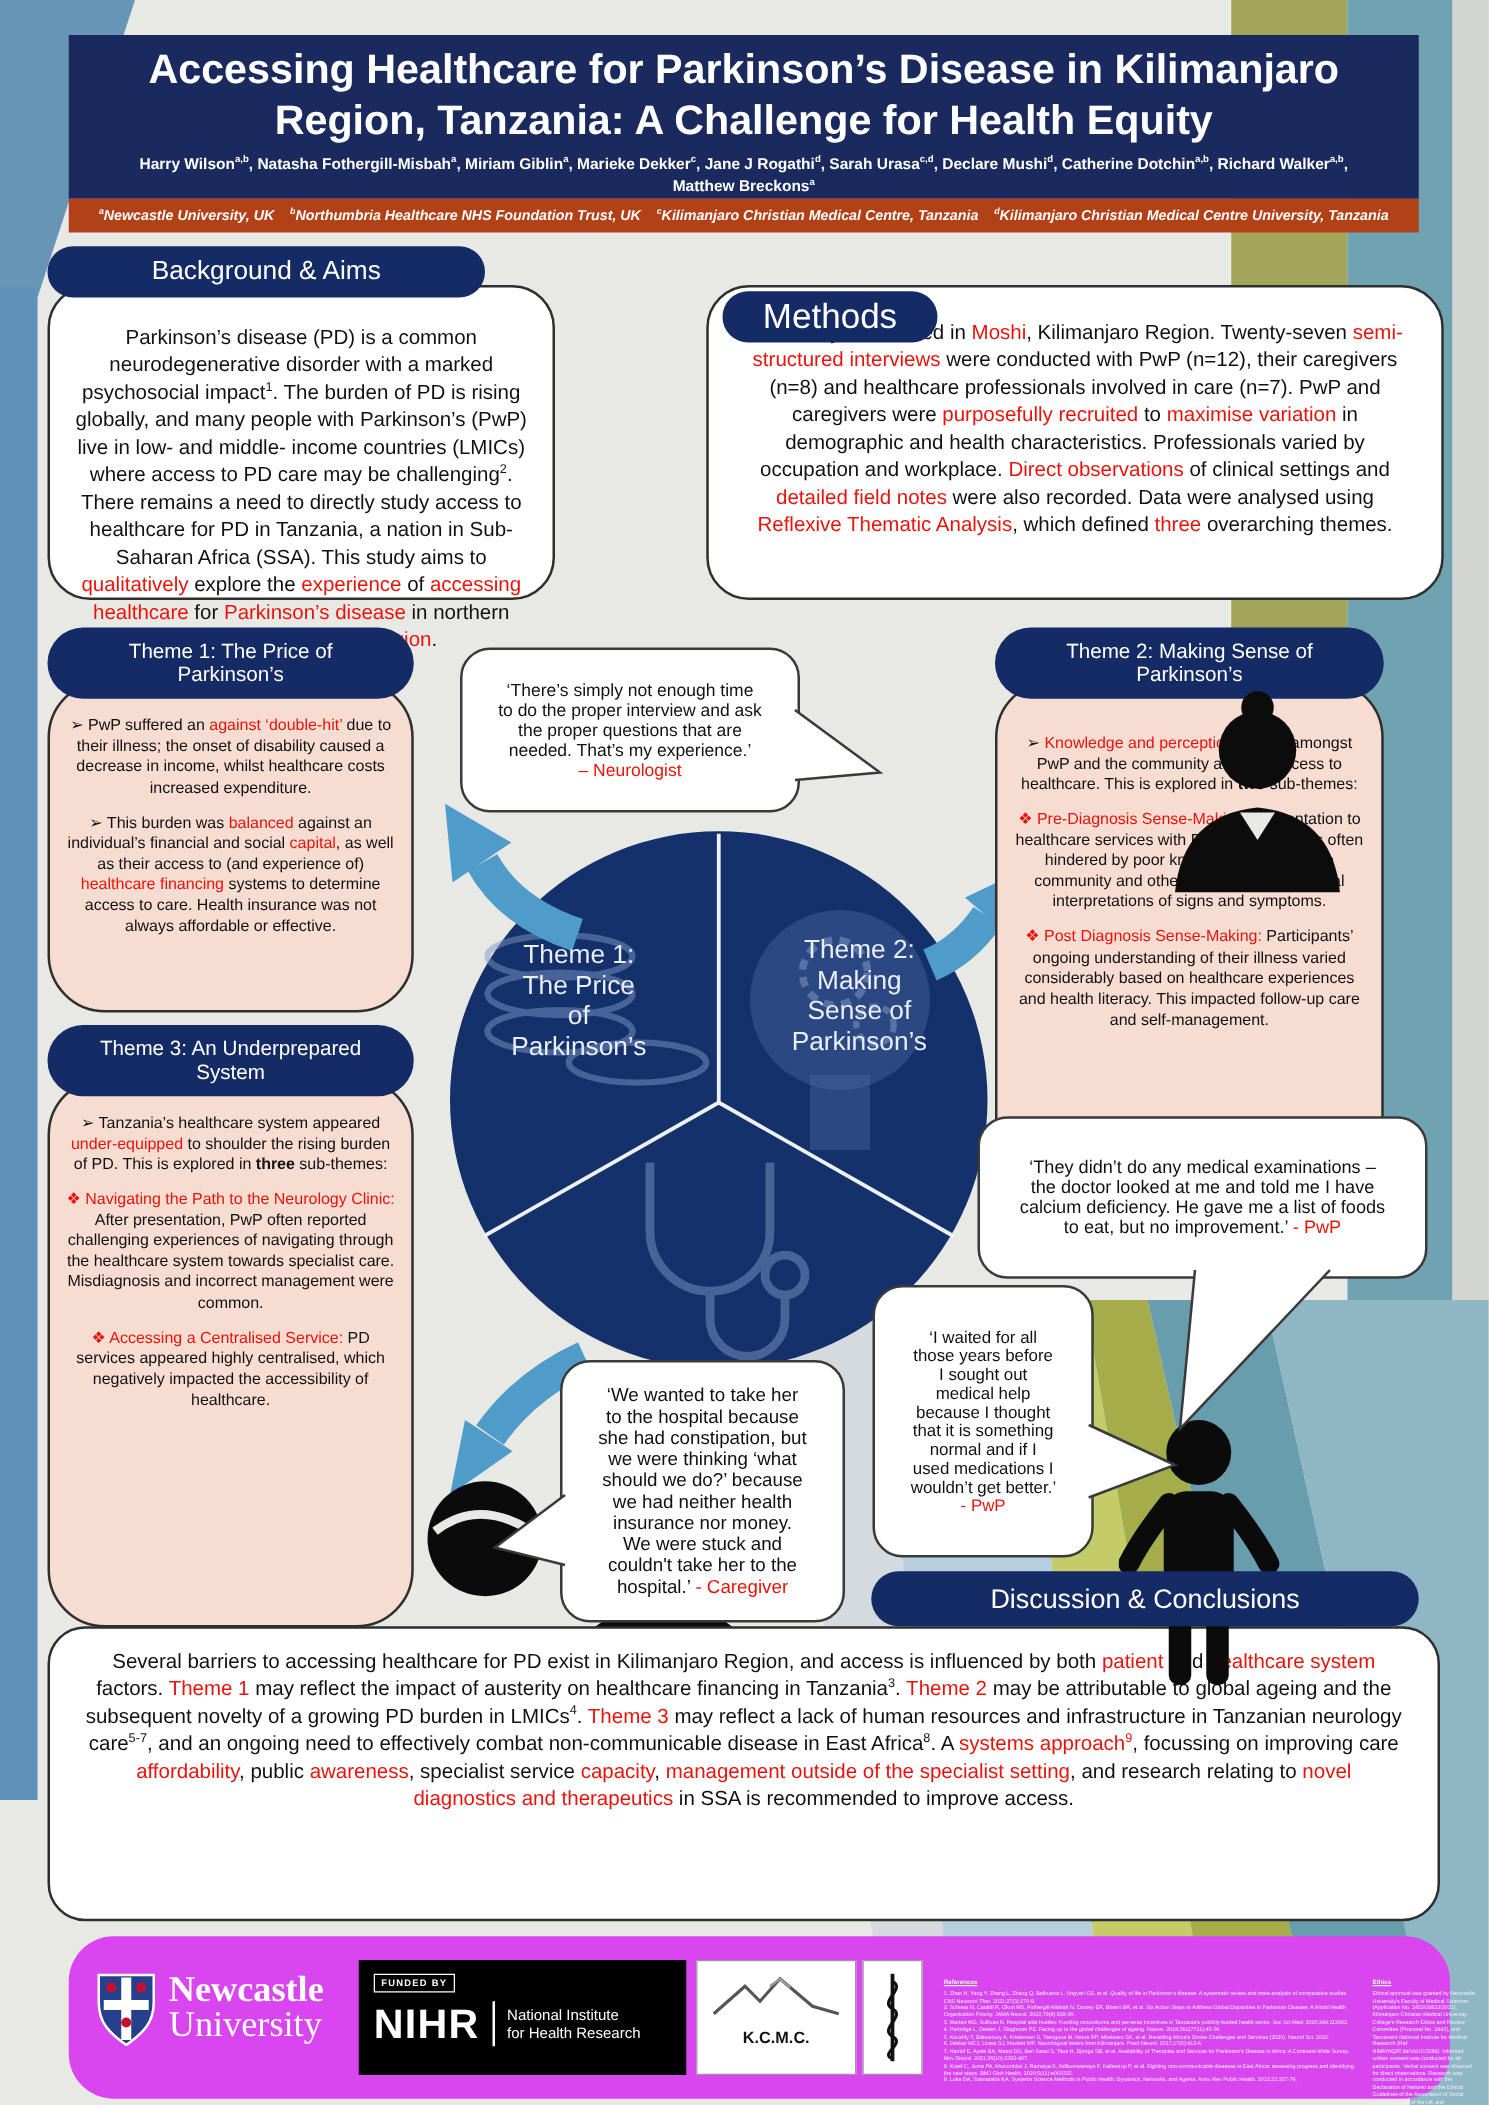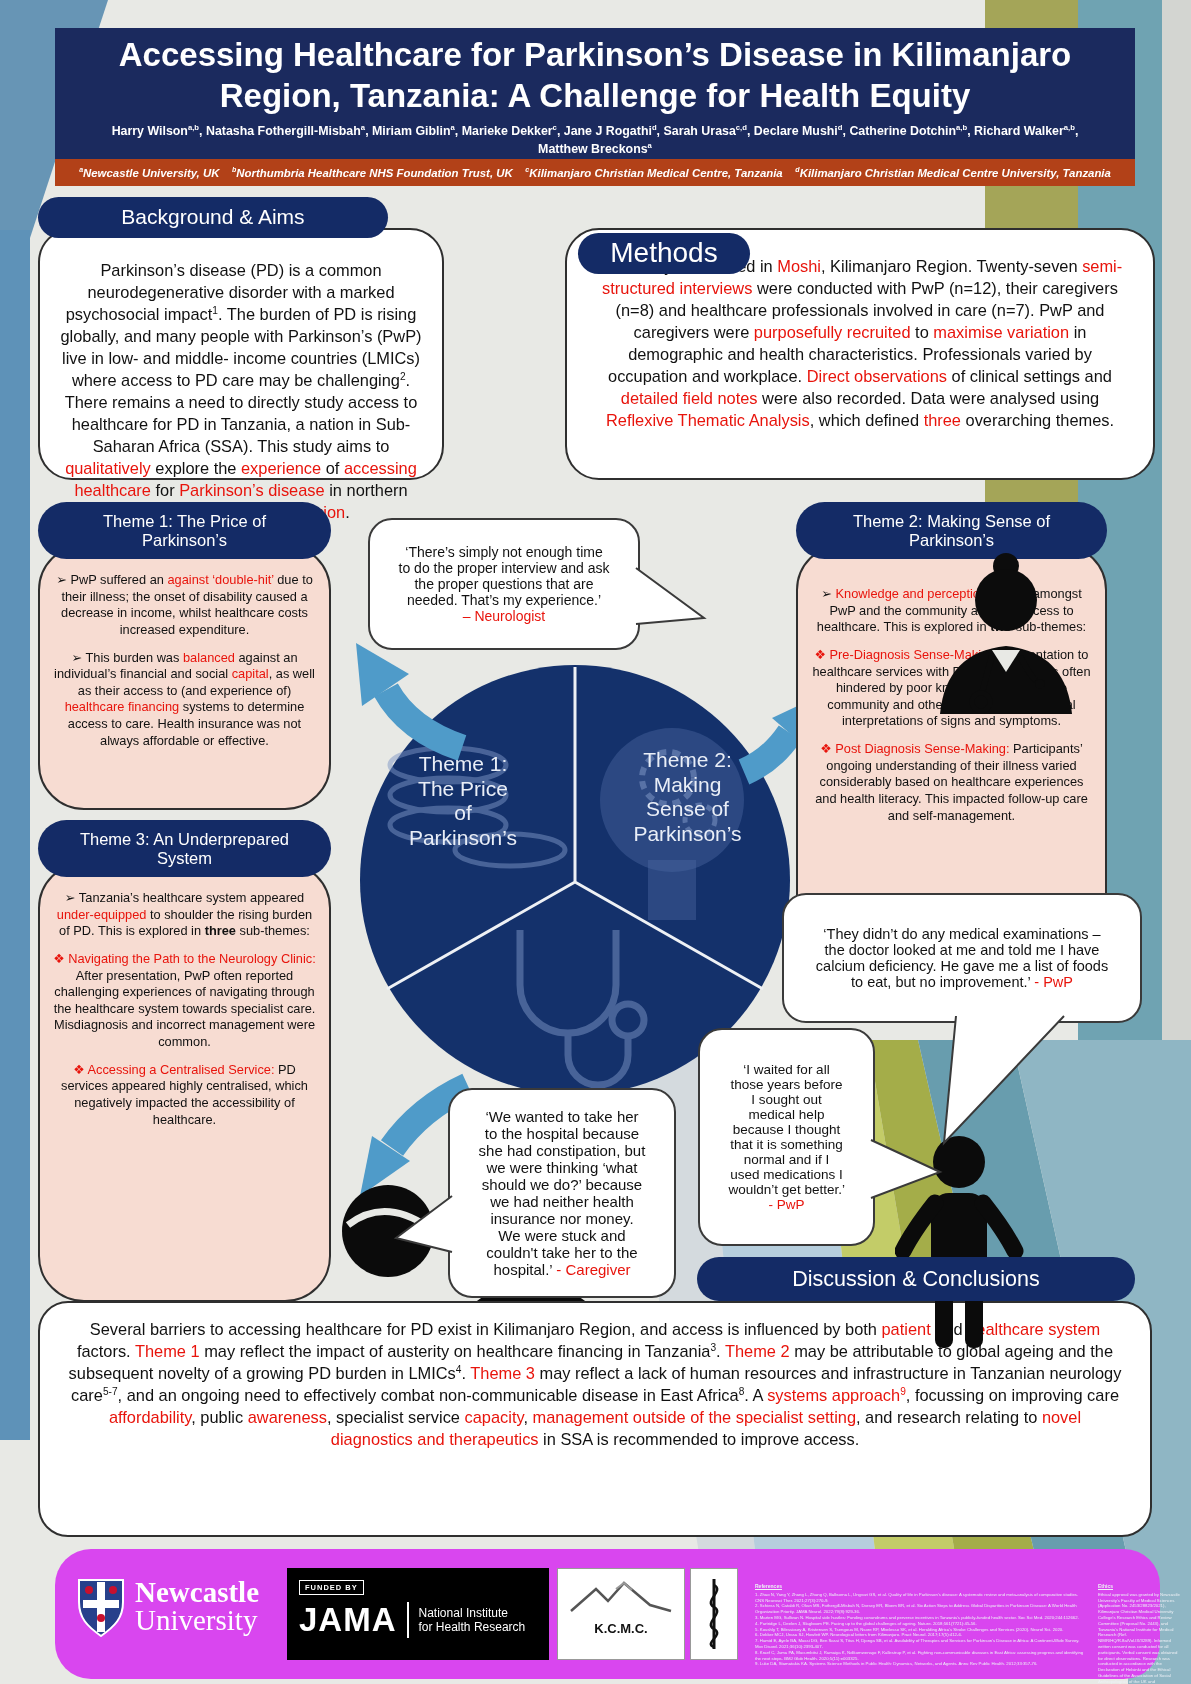--- a/index.html
+++ b/index.html
@@ -223,21 +223,21 @@
       </svg>
       <div style="margin-left:10px;color:#fff;font-family:'Liberation Serif',serif;line-height:0.95;">
         <div style="font-size:29px;font-weight:bold;">Newcastle</div>
         <div style="font-size:29px;">University</div>
       </div>
     </div>
 
     <div class="abs" style="left:232px;top:19px;width:262px;height:92px;background:#000;color:#fff;box-sizing:border-box;padding:8px 12px;">
       <div style="display:inline-block;border:1px solid #fff;font-size:7.5px;letter-spacing:1px;padding:2px 5px;font-weight:bold;">FUNDED BY</div>
       <div style="display:flex;align-items:center;margin-top:6px;">
-        <div style="font-size:33px;font-weight:bold;letter-spacing:1px;">JAMA</div>
+        <div style="font-size:33px;font-weight:bold;letter-spacing:1px;">NIHR</div>
         <div style="width:2px;height:36px;background:#fff;margin:0 10px;"></div>
         <div style="font-size:12px;line-height:1.2;white-space:pre-line;">National Institute
 for Health Research</div>
       </div>
     </div>
 
     <div class="abs" style="left:502px;top:19px;width:128px;height:92px;background:#fff;border:1px solid #999;box-sizing:border-box;text-align:center;">
       <svg width="110" height="40" viewBox="0 0 110 40" style="margin-top:8px;">
         <path d="M5,34 L30,12 L42,24 L58,6 L84,28 L105,34" stroke="#555" stroke-width="2.5" fill="none"></path>
         <path d="M50,12 L58,6 L66,13" stroke="#999" stroke-width="2" fill="none"></path>

